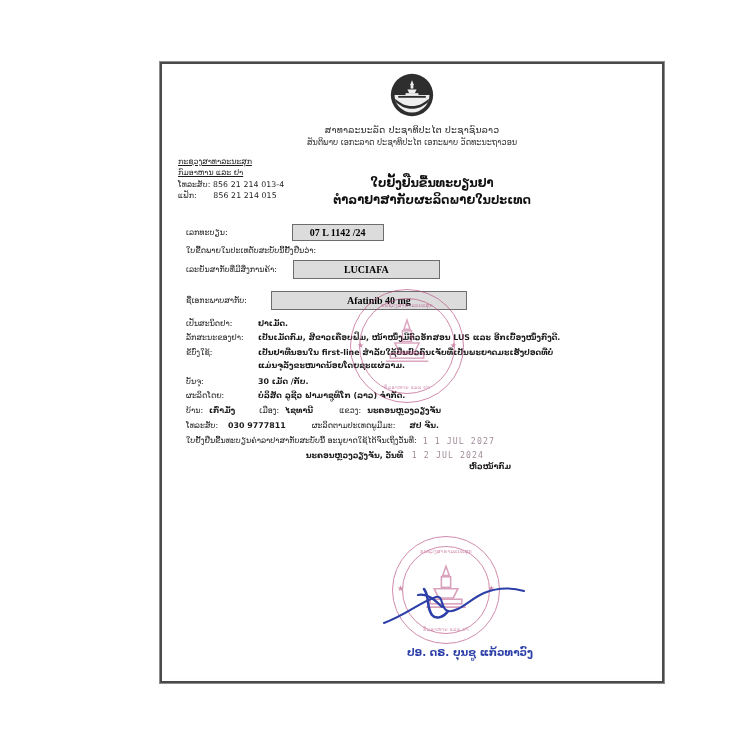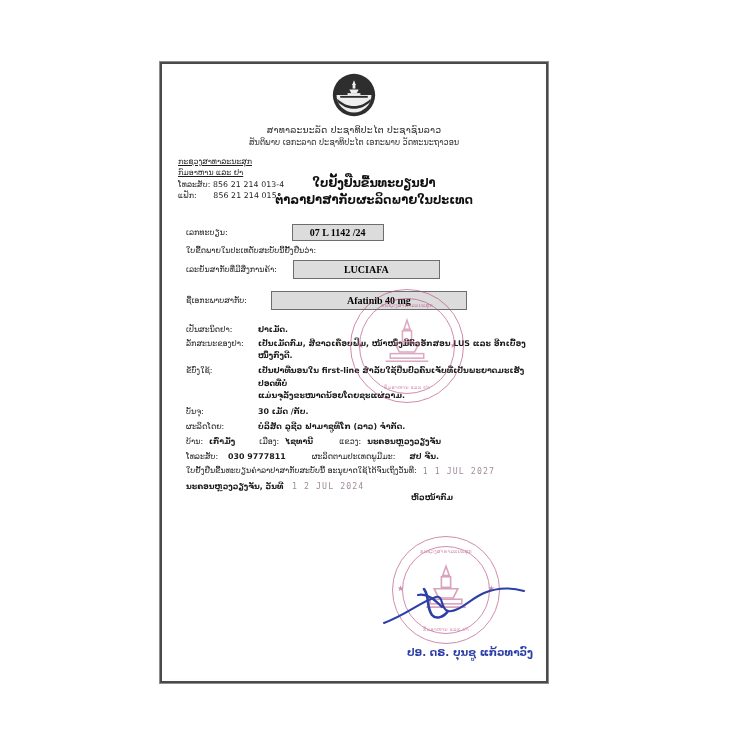--- a/index.html
+++ b/index.html
@@ -13,21 +13,21 @@
     font-family: "DejaVu Sans", "Liberation Sans", sans-serif;
     position: relative;
     overflow: hidden;
   }
 
   
   #scan-page {
     position: absolute;
     left: 160px;
     top: 62px;
-    width: 388px;
+    width: 504px;
     height: 621px;
     background: #fdfdfd;
     border: 2px solid #4a4a4a;
     box-sizing: border-box;
     box-shadow: 0 0 0 1px #8d8d8d;
   }
   #paper {
     position: absolute;
     inset: 2px;
     background: #ffffff;
@@ -164,21 +164,21 @@
     font-family: "DejaVu Sans Mono", monospace;
     font-size: 8.2px;
     color: #7b5c72;
     letter-spacing: 1.1px;
     opacity: .72;
     margin-left: 6px;
     white-space: nowrap;
   }
 
   .closing {
-    text-align: left;
+    text-align: center;
     font-size: 7.9px;
     color: #1b1b1b;
     margin-top: 0;
     padding-right: 40px;
   }
   .closing .b { font-weight: bold; }
   .closing-2 {
     text-align: center;
     font-size: 7.9px;
     font-weight: bold;
@@ -298,21 +298,21 @@
       <div class="boxrow">
         <span class="lbl">ເລະຍັນສາກັບທີ່ມີສິ່ງການຄ້າ:</span>
         <span class="vbox brand">LUCIAFA</span>
       </div>
 
       <div class="boxrow" style="margin-top:12px">
         <span class="lbl">ຊື່ເອກະພາບສາກັບ:</span>
         <span class="vbox generic">Afatinib 40 mg</span>
       </div>
 
-      <div class="row" style="margin-top:14px">
+      <div class="row" style="margin-top:8px">
         <span class="label-col">ເປັນສະນິດຢາ:</span>
         <span class="text-col">ຢາເມັດ.</span>
       </div>
 
       <div class="row">
         <span class="label-col">ລັກສະນະຂອງຢາ:</span>
         <span class="text-col">ເປັນເມັດກົມ, ສີຂາວເຄືອບຟິມ, ໜ້າໜຶ່ງມີຕົວອັກສອນ LUS ແລະ ອີກເບື້ອງໜຶ່ງກົງດີ.</span>
       </div>
 
       <div class="row">

